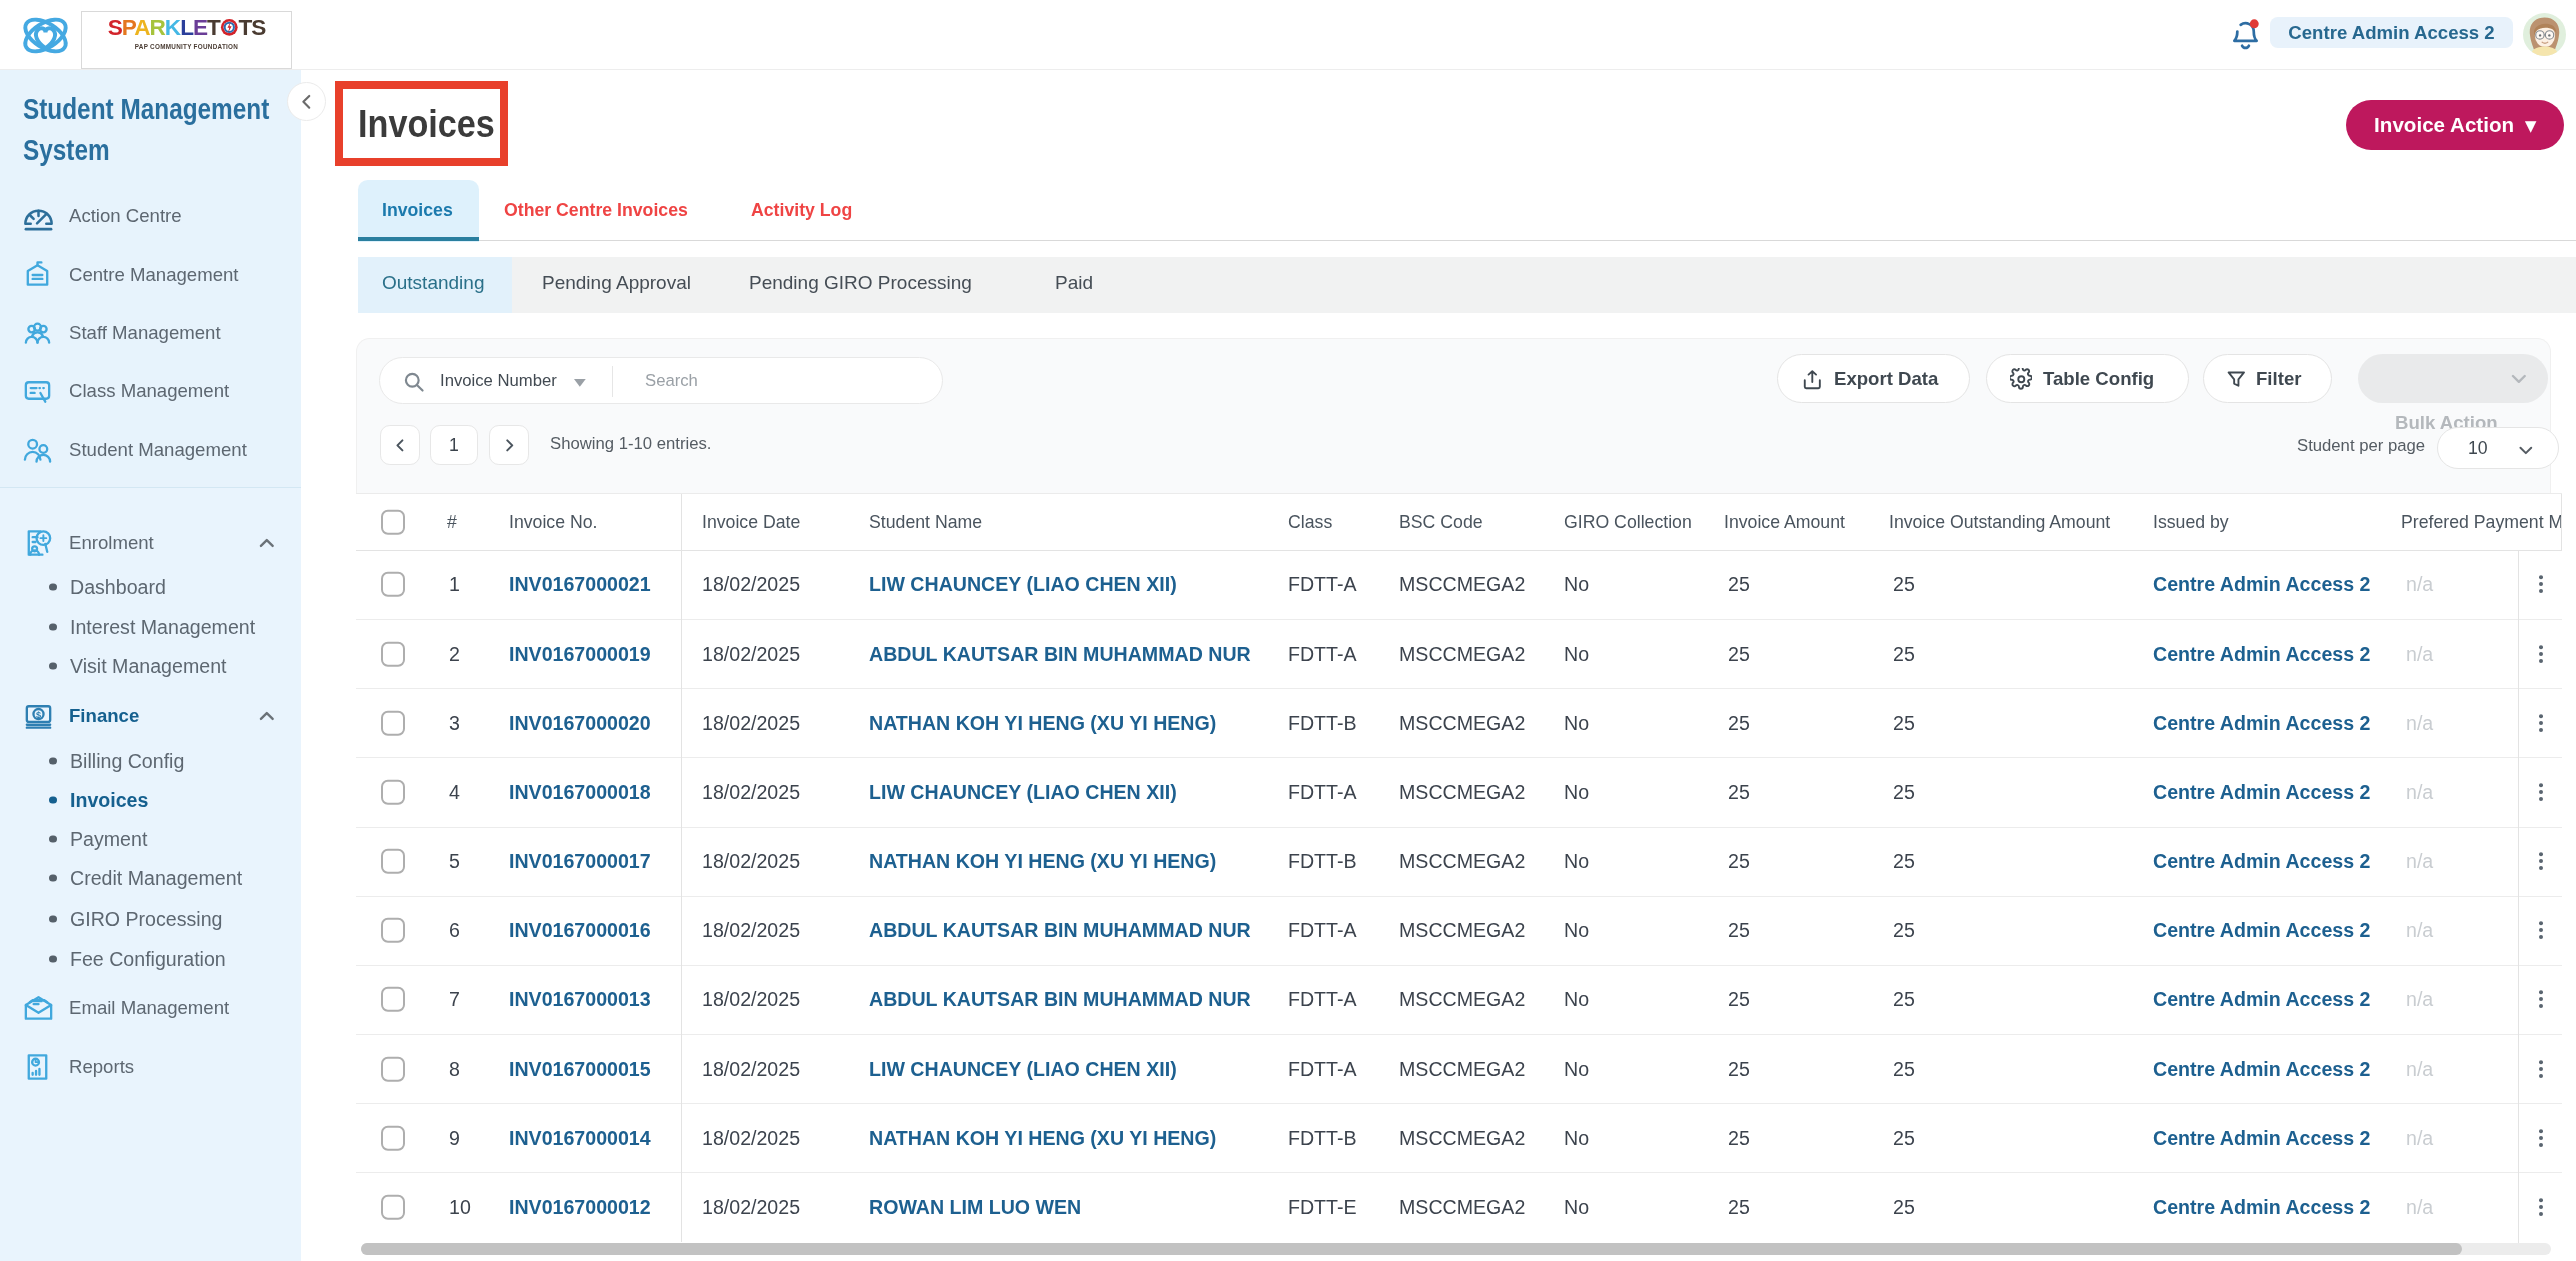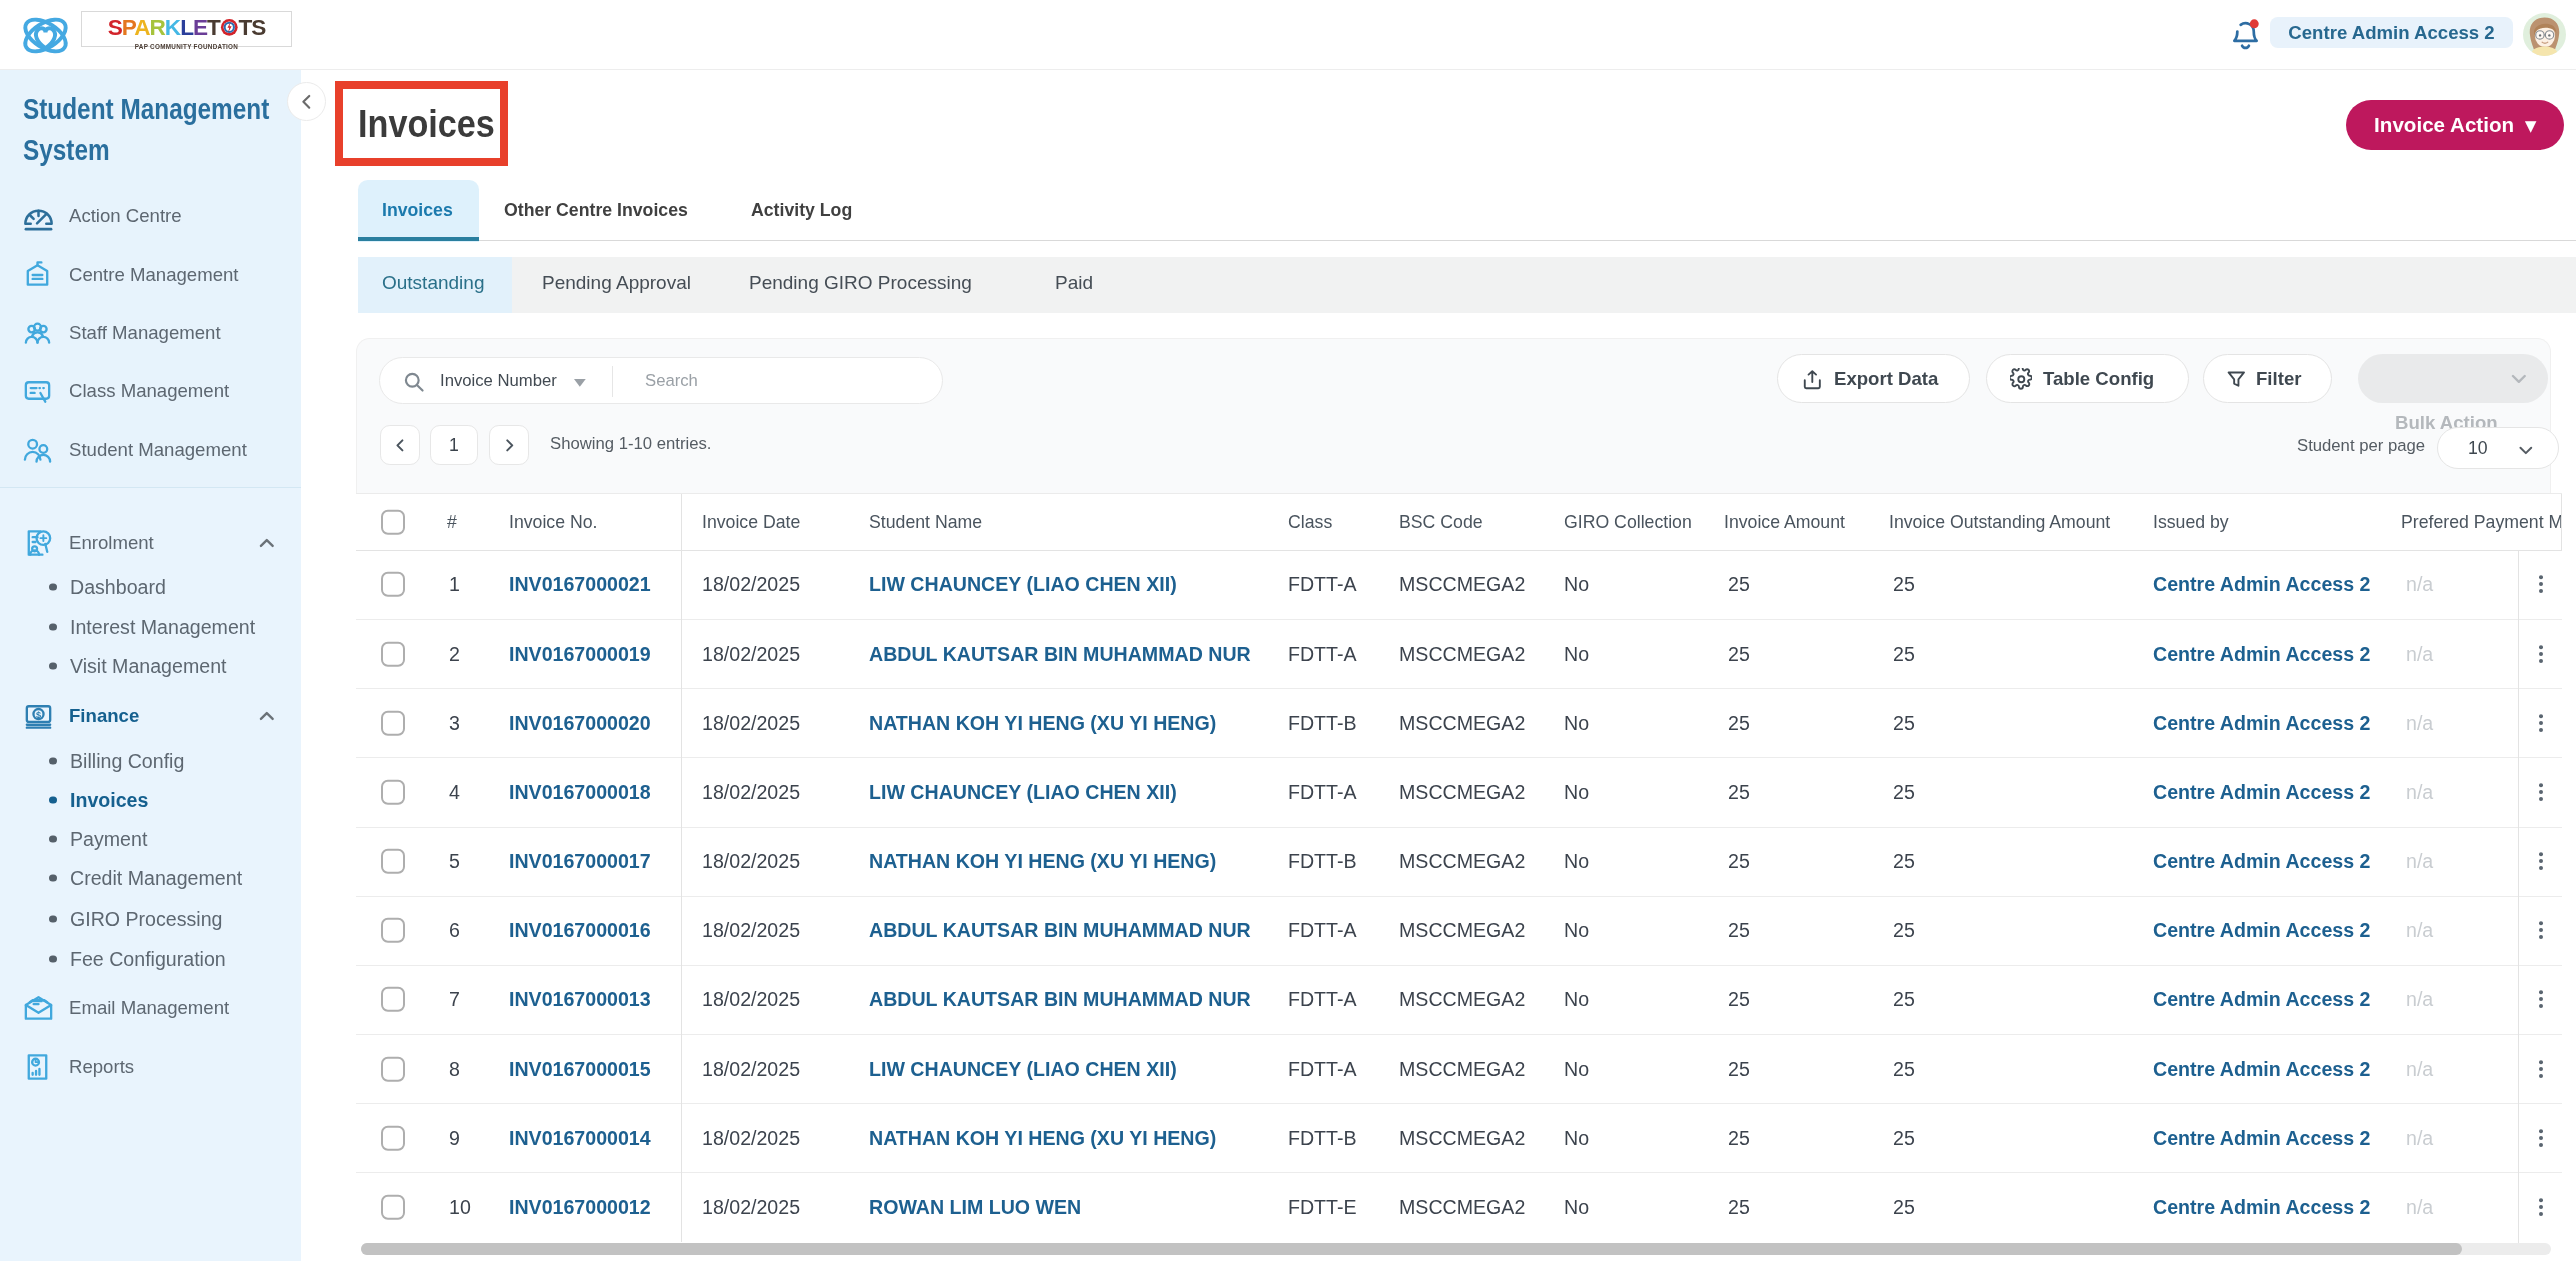--- a/index.html
+++ b/index.html
@@ -1,21 +1,21 @@
 <!DOCTYPE html>
 <html><head>
 <meta charset="utf-8">
 <style>
   * { margin:0; padding:0; box-sizing:border-box; }
   html,body { width:2576px; height:1262px; overflow:hidden; background:#fff;
     font-family:"Liberation Sans", sans-serif; }
   
   #header { position:absolute; left:0; top:0; width:2576px; height:70px; background:#fff;
     border-bottom:1px solid #ededed; z-index:5; }
-  #logobox { position:absolute; left:81px; top:10.8px; width:211px; height:36px;
+  #logobox { position:absolute; left:81px; top:10.8px; width:211px; height:58px;
     background:#fff; border:1px solid #d9d9d9; text-align:center; }
   #sparkle { font-size:22.6px; font-weight:bold; letter-spacing:-1px; margin-top:2.9px; }
   #papline { font-size:6.9px; font-weight:bold; color:#4a3c33; letter-spacing:0.3px; margin-top:2px; transform:scaleX(0.92); transform-origin:center; }
   #userpill { position:absolute; left:2270px; top:16.7px; width:243px; height:31px;
     background:#e8f2fb; border-radius:7.8px; color:#27688f; font-size:18.6px; font-weight:bold;
     text-align:center; line-height:32px; }
   
   #sidebar { position:absolute; left:0; top:70px; width:301px; height:1192px; background:#e9f4fd; }
   #sidetop { position:absolute; left:0; top:0; width:301px; height:418px; background:#e7f3fc;
     border-bottom:1px solid #d3e7f3; }
@@ -34,21 +34,21 @@
   
   #redbox { position:absolute; left:335px; top:81px; width:173px; height:85px; border:8.8px solid #e8402b; }
   #pagetitle { position:absolute; left:358px; top:103px; font-size:38px; font-weight:bold; color:#3b3b3b; transform:scaleX(0.9); transform-origin:left top;}
   #invaction { position:absolute; left:2346px; top:100px; width:218px; height:50px; border-radius:25.5px;
     background:#be185d; color:#fff; font-size:20.6px; font-weight:bold; text-align:center; line-height:50px; }
   
   #tabline { position:absolute; left:358px; top:240px; width:2218px; height:1px; background:#d9d9d9; }
   #tabactive { position:absolute; left:358px; top:180px; width:121px; height:62px; background:#def1fc;
     border-radius:9.8px 9.8px 0 0; }
   #tabactiveline { position:absolute; left:358px; top:237px; width:121px; height:3.9px; background:#2a7f9f; }
-  .tabtxt { position:absolute; top:210px; transform:translateY(-50%); font-size:17.7px; font-weight:bold; color:#404040; white-space:nowrap; }
+  .tabtxt { position:absolute; top:210px; transform:translateY(-50%); font-size:17.7px; font-weight:bold; color:#ef4444; white-space:nowrap; }
   
   #subbar { position:absolute; left:358px; top:257px; width:2218px; height:56px; background:#f1f2f2; }
   #subactive { position:absolute; left:358px; top:257px; width:154px; height:56px; background:#e2f1fb; }
   .subtxt { position:absolute; top:283px; transform:translateY(-50%); font-size:19px; color:#454d55; white-space:nowrap; }
   
   #card { position:absolute; left:356px; top:338px; width:2195px; height:155px; background:#f9fafb;
     border:1px solid #f0f0f0; border-radius:13.7px 13.7px 0 0; border-bottom:none; }
   #searchpill { position:absolute; left:379px; top:357px; width:564px; height:47px; background:#fff;
     border:1px solid #e9e9e9; border-radius:23.5px; }
   .toolbtn { position:absolute; top:354px; height:49px; background:#fff; border:1px solid #e4e4e4;

